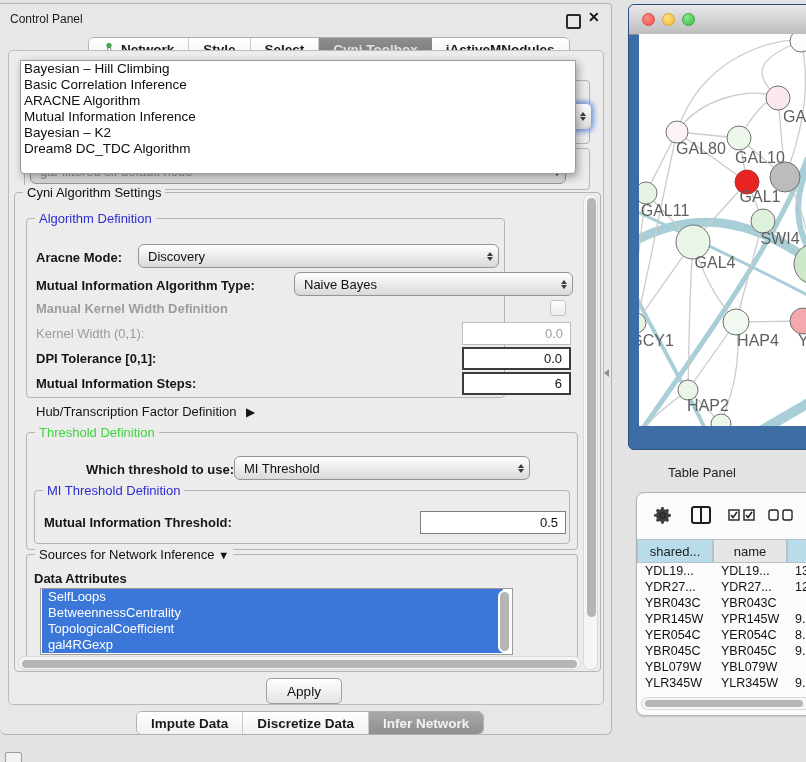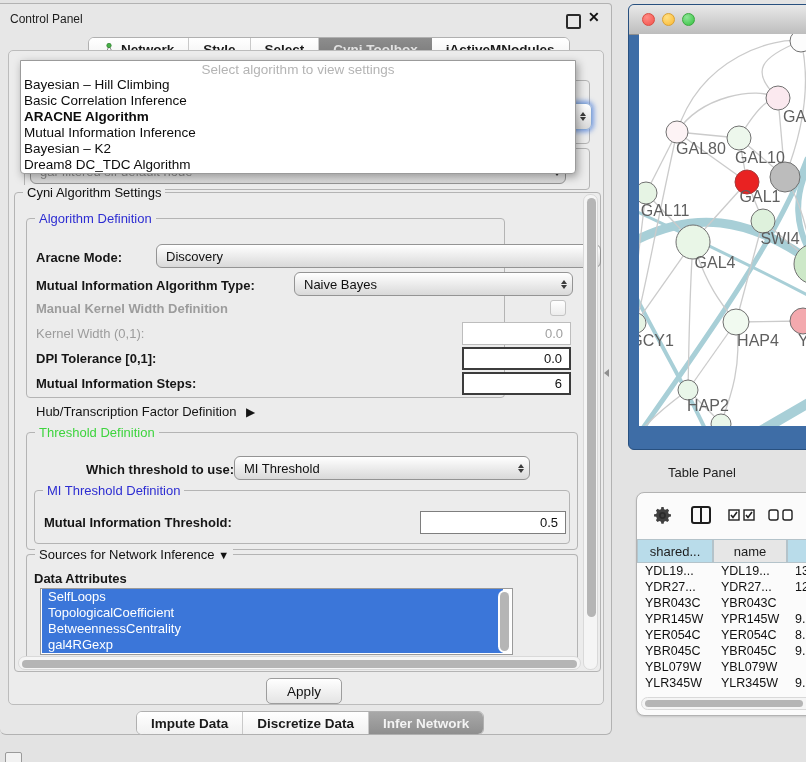--- a/index.html
+++ b/index.html
@@ -35,21 +35,21 @@
   .field.strong{border:2px solid #3c3c3c;}
   .field.light{border:1px solid #bdbdbd;color:#a0a0a0;}
   .field.mid{border:1.5px solid #7e7e7e;}
   .checkbox{width:14px;height:14px;border:1px solid #c3c3c3;border-radius:3px;background:linear-gradient(#ffffff,#ececec);}
   .scroll-track{background:#f5f5f5;border:1px solid #d9d9d9;border-radius:7px;box-sizing:border-box;}
   .scroll-thumb{position:absolute;background:#b5b5b5;border-radius:5px;}
   
   #algo-popup{left:20px;top:56px;width:556px;height:114px;background:#fff;border:1px solid #9b9b9b;border-radius:0 0 4px 4px;box-shadow:2px 3px 8px rgba(0,0,0,.35);z-index:30;box-sizing:border-box;}
   .dd-placeholder{text-align:center;color:#b4b4b4;font-size:13.5px;height:15px;margin-top:1px;}
   .dd-item{height:16px;line-height:16px;font-size:13.5px;color:#0c0c0c;padding-left:3px;white-space:nowrap;}
-  .dd-item.bold{font-weight:bold;}
+  .dd-item.bold{font-weight:normal;}
   
   .attr-item{height:16px;line-height:16px;background:#3b76d9;color:#fff;font-size:13px;padding-left:6px;margin:0 0 0 1px;width:455px;white-space:nowrap;}
   
   .push-btn{display:flex;align-items:center;justify-content:center;border:1px solid #9d9d9d;border-radius:5px;background:linear-gradient(#ffffff,#e4e4e4);font-size:13.5px;color:#111;}
   
   #net-window{left:628px;top:4px;width:200px;height:446px;background:#3e6da6;border:1px solid #28507f;border-radius:6px;box-sizing:border-box;}
   #net-titlebar{left:0;top:0;width:100%;height:29px;background:linear-gradient(#e9e9e9,#bdbdbd);border-bottom:1px solid #8f8f8f;border-radius:5px 5px 0 0;}
   .tl{position:absolute;top:8px;width:13px;height:13px;border-radius:50%;box-sizing:border-box;}
   .tl.red{left:13px;background:radial-gradient(circle at 35% 30%,#ff8c86,#f3504a);border:1px solid #d94c42;}
   .tl.yellow{left:33px;background:radial-gradient(circle at 35% 30%,#ffe084,#fbb831);border:1px solid #d9a133;}
@@ -109,40 +109,39 @@
   </div>
   <div class="abs combo" style="left:30px;top:154px;width:536px;height:26px;color:#8f8f8f;">
     <span>gal-filtered sif default node</span>
     <span class="stepper">
         <i class="up"></i>
         <i class="dn"></i>
       </span>
   </div>
 
   <div class="abs" id="algo-popup">
-    <div class="dd-placeholder">Select algorithm to view settings</div>
     <div id="dd-items">
         <div class="dd-item">Bayesian – Hill Climbing</div>
         <div class="dd-item">Basic Correlation Inference</div>
         <div class="dd-item bold">ARACNE Algorithm</div>
         <div class="dd-item">Mutual Information Inference</div>
         <div class="dd-item">Bayesian – K2</div>
         <div class="dd-item">Dream8 DC_TDC Algorithm</div>
       </div>
   </div>
 
   <div class="abs gbox" style="left:14px;top:188px;width:587px;height:480px;background:#ececec;">
     <span class="gtitle">Cyni Algorithm Settings</span>
   </div>
 
   <div class="abs gbox" style="left:26px;top:214px;width:479px;height:180px;">
     <span class="gtitle blue">Algorithm Definition</span>
   </div>
   <div class="abs lbl" style="left:36px;top:246px;">Aracne Mode:</div>
-  <div class="abs combo" style="left:138px;top:240px;width:445px;height:24px;margin-left:18px;">
+  <div class="abs combo" style="left:138px;top:240px;width:361px;height:24px;">
     <span>Discovery</span>
     <span class="stepper">
         <i class="up"></i>
         <i class="dn"></i>
       </span>
   </div>
   <div class="abs lbl" style="left:36px;top:274px;">Mutual Information Algorithm Type:</div>
   <div class="abs combo" style="left:294px;top:268px;width:279px;height:24px;">
     <span>Naive Bayes</span>
     <span class="stepper">
@@ -189,22 +188,22 @@
       <span>0.5</span>
     </div>
 
   <div class="abs gbox" style="left:26px;top:550px;width:552px;height:114px;border-bottom:none;">
     <span class="gtitle"><span>Sources for Network Inference</span> <span style="font-size:11px;">▼</span></span>
   </div>
   <div class="abs lbl" style="left:34px;top:567px;">Data Attributes</div>
   <div class="abs" style="left:40px;top:584px;width:473px;height:67px;background:#fff;border:1px solid #9a9a9a;box-sizing:border-box;overflow:hidden;">
     <div id="attr-items">
         <div class="attr-item">SelfLoops</div>
+        <div class="attr-item">BetweennessCentrality</div>
         <div class="attr-item">TopologicalCoefficient</div>
-        <div class="attr-item">BetweennessCentrality</div>
         <div class="attr-item">gal4RGexp</div>
       </div>
     <div class="abs scroll-track" style="right:1px;top:1px;width:13px;height:63px;border:none;background:#fdfdfd;">
       <div class="scroll-thumb" style="left:2px;top:2px;width:9px;height:59px;"></div>
     </div>
   </div>
 
   <div class="abs scroll-track" style="left:583px;top:190px;width:15px;height:476px;">
     <div class="scroll-thumb" style="left:3px;top:3px;width:9px;height:419px;"></div>
   </div>

